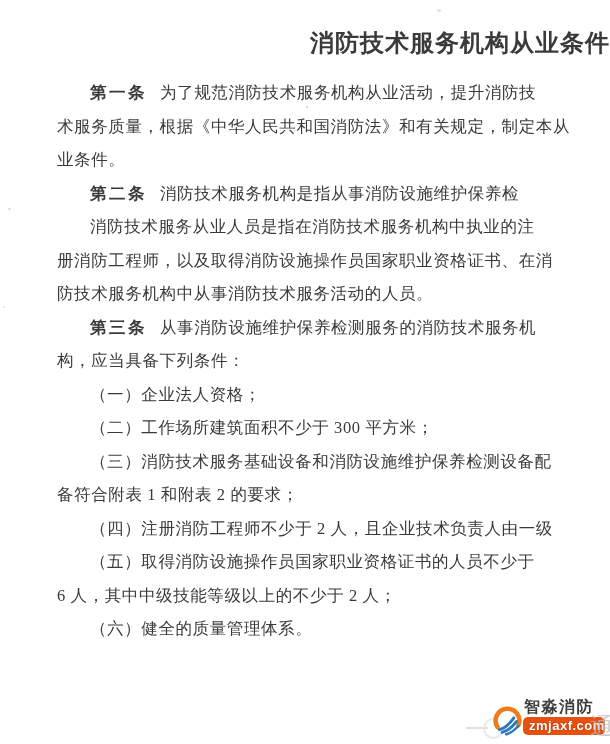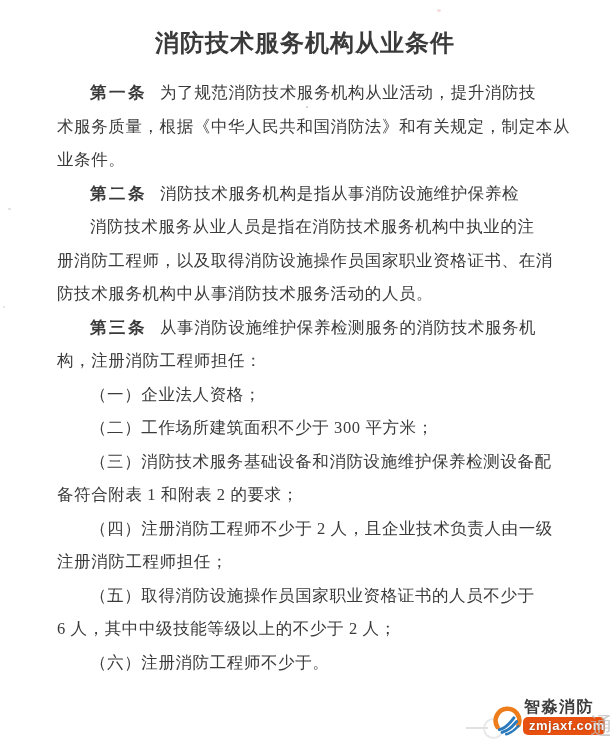--- a/index.html
+++ b/index.html
@@ -3,21 +3,21 @@
 <meta charset="utf-8">
 <style>
   html,body{margin:0;padding:0;background:#e9e9e9;}
   .page{
     position:relative;width:610px;height:744px;background:#fff;overflow:hidden;
     font-family:"Liberation Serif","DejaVu Serif",serif;
     box-shadow:0 0 4px rgba(0,0,0,.15);
   }
   .title{
     position:absolute;top:27px;left:0;width:100%;margin:0;
-    text-align:center;font-size:24px;font-weight:700;color:var(--ink,#3a3a3a);
+    text-align:right;font-size:24px;font-weight:700;color:var(--ink,#3a3a3a);
     letter-spacing:1px;
   }
   .doc-body{
     position:absolute;top:76px;left:57px;width:502px;
     font-size:16.5px;color:var(--ink,#3c3c3c);
   }
   .line{
     height:33.5px;line-height:33.5px;white-space:nowrap;
     letter-spacing:.6px;
   }
@@ -63,30 +63,29 @@
 
   <div class="doc-body">
       <div class="line indent"><span class="lead">第一条</span>为了规范消防技术服务机构从业活动，提升消防技</div>
       <div class="line">术服务质量，根据《中华人民共和国消防法》和有关规定，制定本从</div>
       <div class="line">业条件。</div>
       <div class="line indent"><span class="lead">第二条</span>消防技术服务机构是指从事消防设施维护保养检</div>
       <div class="line indent">消防技术服务从业人员是指在消防技术服务机构中执业的注</div>
       <div class="line">册消防工程师，以及取得消防设施操作员国家职业资格证书、在消</div>
       <div class="line">防技术服务机构中从事消防技术服务活动的人员。</div>
       <div class="line indent"><span class="lead">第三条</span>从事消防设施维护保养检测服务的消防技术服务机</div>
-      <div class="line">构，注册消防工程师担任：</div>
+      <div class="line">构，应当具备下列条件：</div>
       <div class="line indent">（一）企业法人资格；</div>
       <div class="line indent">（二）工作场所建筑面积不少于 300 平方米；</div>
       <div class="line indent">（三）消防技术服务基础设备和消防设施维护保养检测设备配</div>
       <div class="line">备符合附表 1 和附表 2 的要求；</div>
       <div class="line indent">（四）注册消防工程师不少于 2 人，且企业技术负责人由一级</div>
-      <div class="line">注册消防工程师担任；</div>
       <div class="line indent">（五）取得消防设施操作员国家职业资格证书的人员不少于</div>
       <div class="line">6 人，其中中级技能等级以上的不少于 2 人；</div>
-      <div class="line indent">（六）注册消防工程师不少于。</div>
+      <div class="line indent">（六）健全的质量管理体系。</div>
     </div>
 
   <span class="speck s1"></span>
   <span class="speck s2"></span>
   <span class="speck s3"></span>
   <span class="speck s4"></span>
 
   <div class="watermark">
     <span class="wm-dash"></span>
     <span class="wm-ghost"></span>

